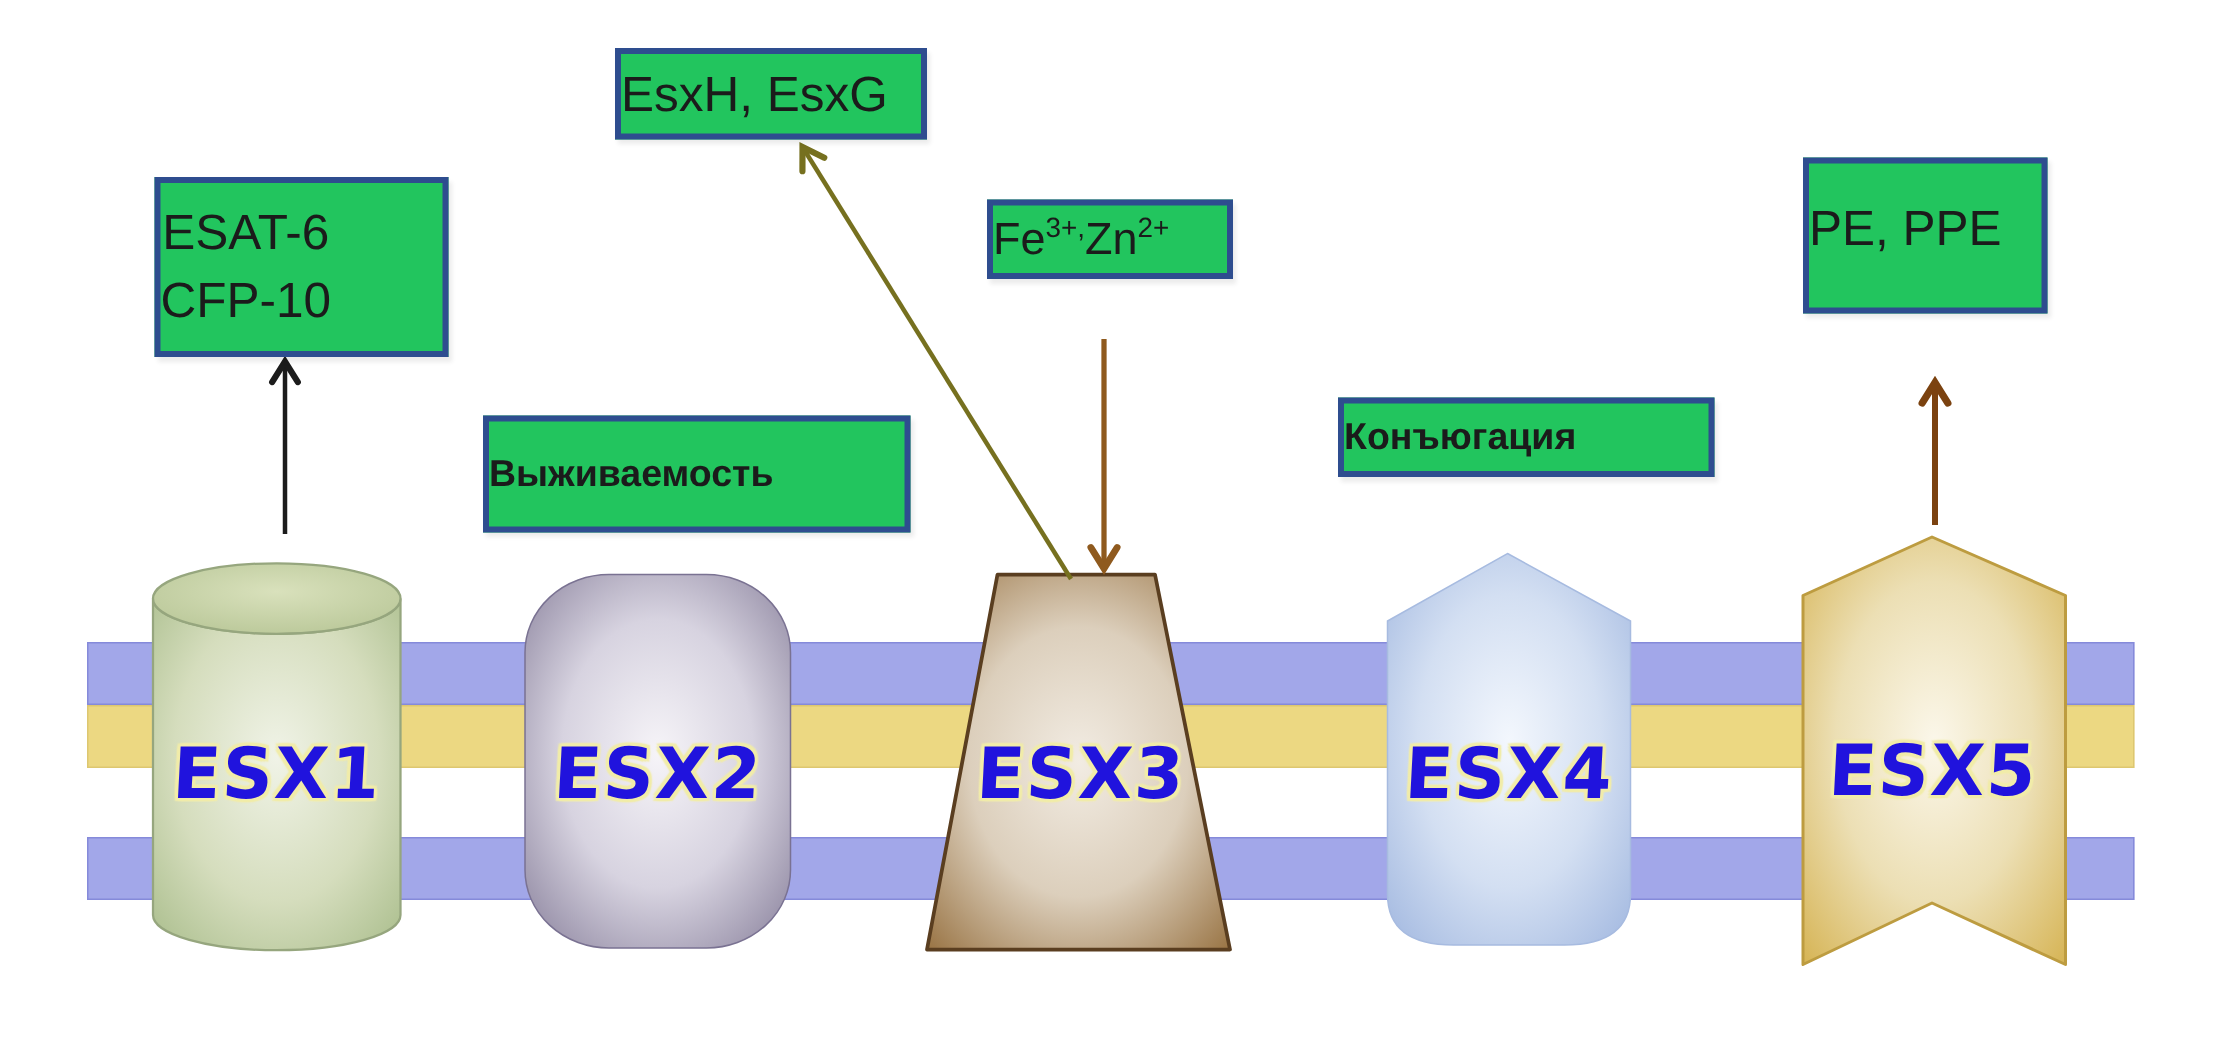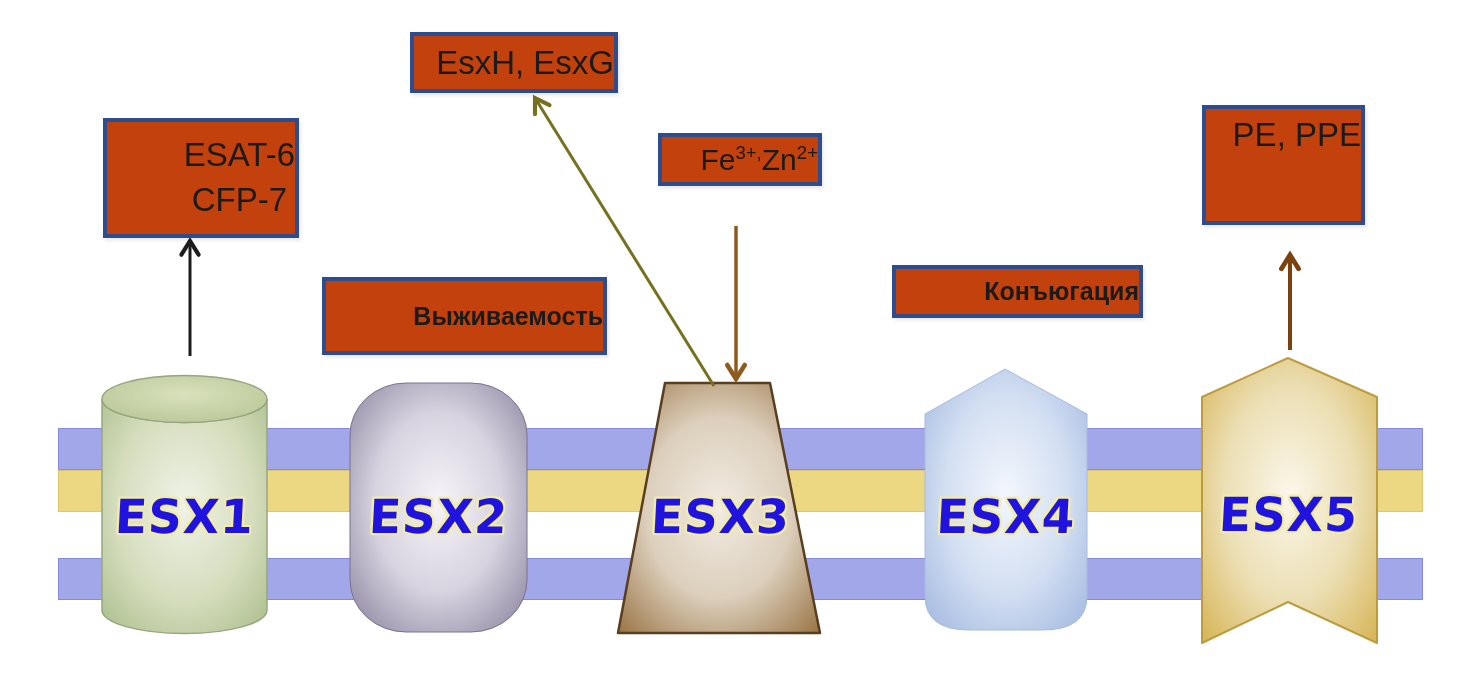--- a/index.html
+++ b/index.html
@@ -47,36 +47,36 @@
   #esx2-label { left: 350px;  top: 489px; width: 177px; }
   #esx3-label { left: 628px;  top: 489px; width: 185px; }
   #esx4-label { left: 925px;  top: 489px; width: 162px; }
   #esx5-label { left: 1206px; top: 487px; width: 165px; }
 
   
   .note-box {
     position: absolute;
     z-index: 5;
     box-sizing: border-box;
-    background: #c2410c;
+    background: #22c55e;
     border: 4px solid #2e4d8f;
     color: #1b1b1b;
     display: flex;
     align-items: center;
-    justify-content: flex-end;
+    justify-content: flex-start;
     text-align: center;
     box-shadow: 2px 3px 3px rgba(0,0,0,0.08);
   }
   #box-esat        { left: 103px;  top: 118px; width: 196px; height: 120px; font-size: 33px; line-height: 1.35; }
   #box-esxhg       { left: 410px;  top: 32px;  width: 208px; height: 61px;  font-size: 33px; }
   #box-fe          { left: 658px;  top: 133px; width: 164px; height: 53px;  font-size: 30px; }
   #box-survival    { left: 322px;  top: 277px; width: 285px; height: 78px;  font-size: 25px; font-weight: bold; }
   #box-conjugation { left: 892px;  top: 265px; width: 251px; height: 53px;  font-size: 25px; font-weight: bold; }
-  #box-pe          { left: 1202px; top: 105px; width: 163px; height: 120px; font-size: 33px;
-                     align-items: flex-start; padding-top: 7px; }
+  #box-pe          { left: 1202px; top: 105px; width: 163px; height: 104px; font-size: 33px;
+                     align-items: flex-start; padding-top: 24px; }
   .note-box sup { font-size: 0.62em; line-height: 0; }
 </style>
 </head>
 <body>
 
 <div id="canvas">
 
   <div class="band band-blue" id="band-top"></div>
   <div class="band band-yellow" id="band-inner"></div>
   <div class="band band-blue" id="band-bottom"></div>
@@ -151,21 +151,21 @@
     </defs>
     <line x1="190" y1="356" x2="190" y2="241" stroke="#1c1c1c" stroke-width="3" marker-end="url(#ah-black)"></line>
     <line x1="714" y1="386" x2="535" y2="98" stroke="#76701f" stroke-width="3" marker-end="url(#ah-olive)"></line>
     <line x1="736" y1="226" x2="736" y2="379" stroke="#8f5a1e" stroke-width="3.5" marker-end="url(#ah-brown)"></line>
     <line x1="1290" y1="350" x2="1290" y2="255" stroke="#7b4210" stroke-width="4" marker-end="url(#ah-darkbrown)"></line>
   </svg>
 
   <div class="note-box" id="box-esat">
     <div>
       <div>ESAT-6</div>
-      <div>CFP-7</div>
+      <div>CFP-10</div>
     </div>
   </div>
 
   <div class="note-box" id="box-esxhg">
     <span>EsxH, EsxG</span>
   </div>
 
   <div class="note-box" id="box-fe">
     <span>
       <span>Fe</span><sup>3+,</sup><span>Zn</span><sup>2+</sup>

